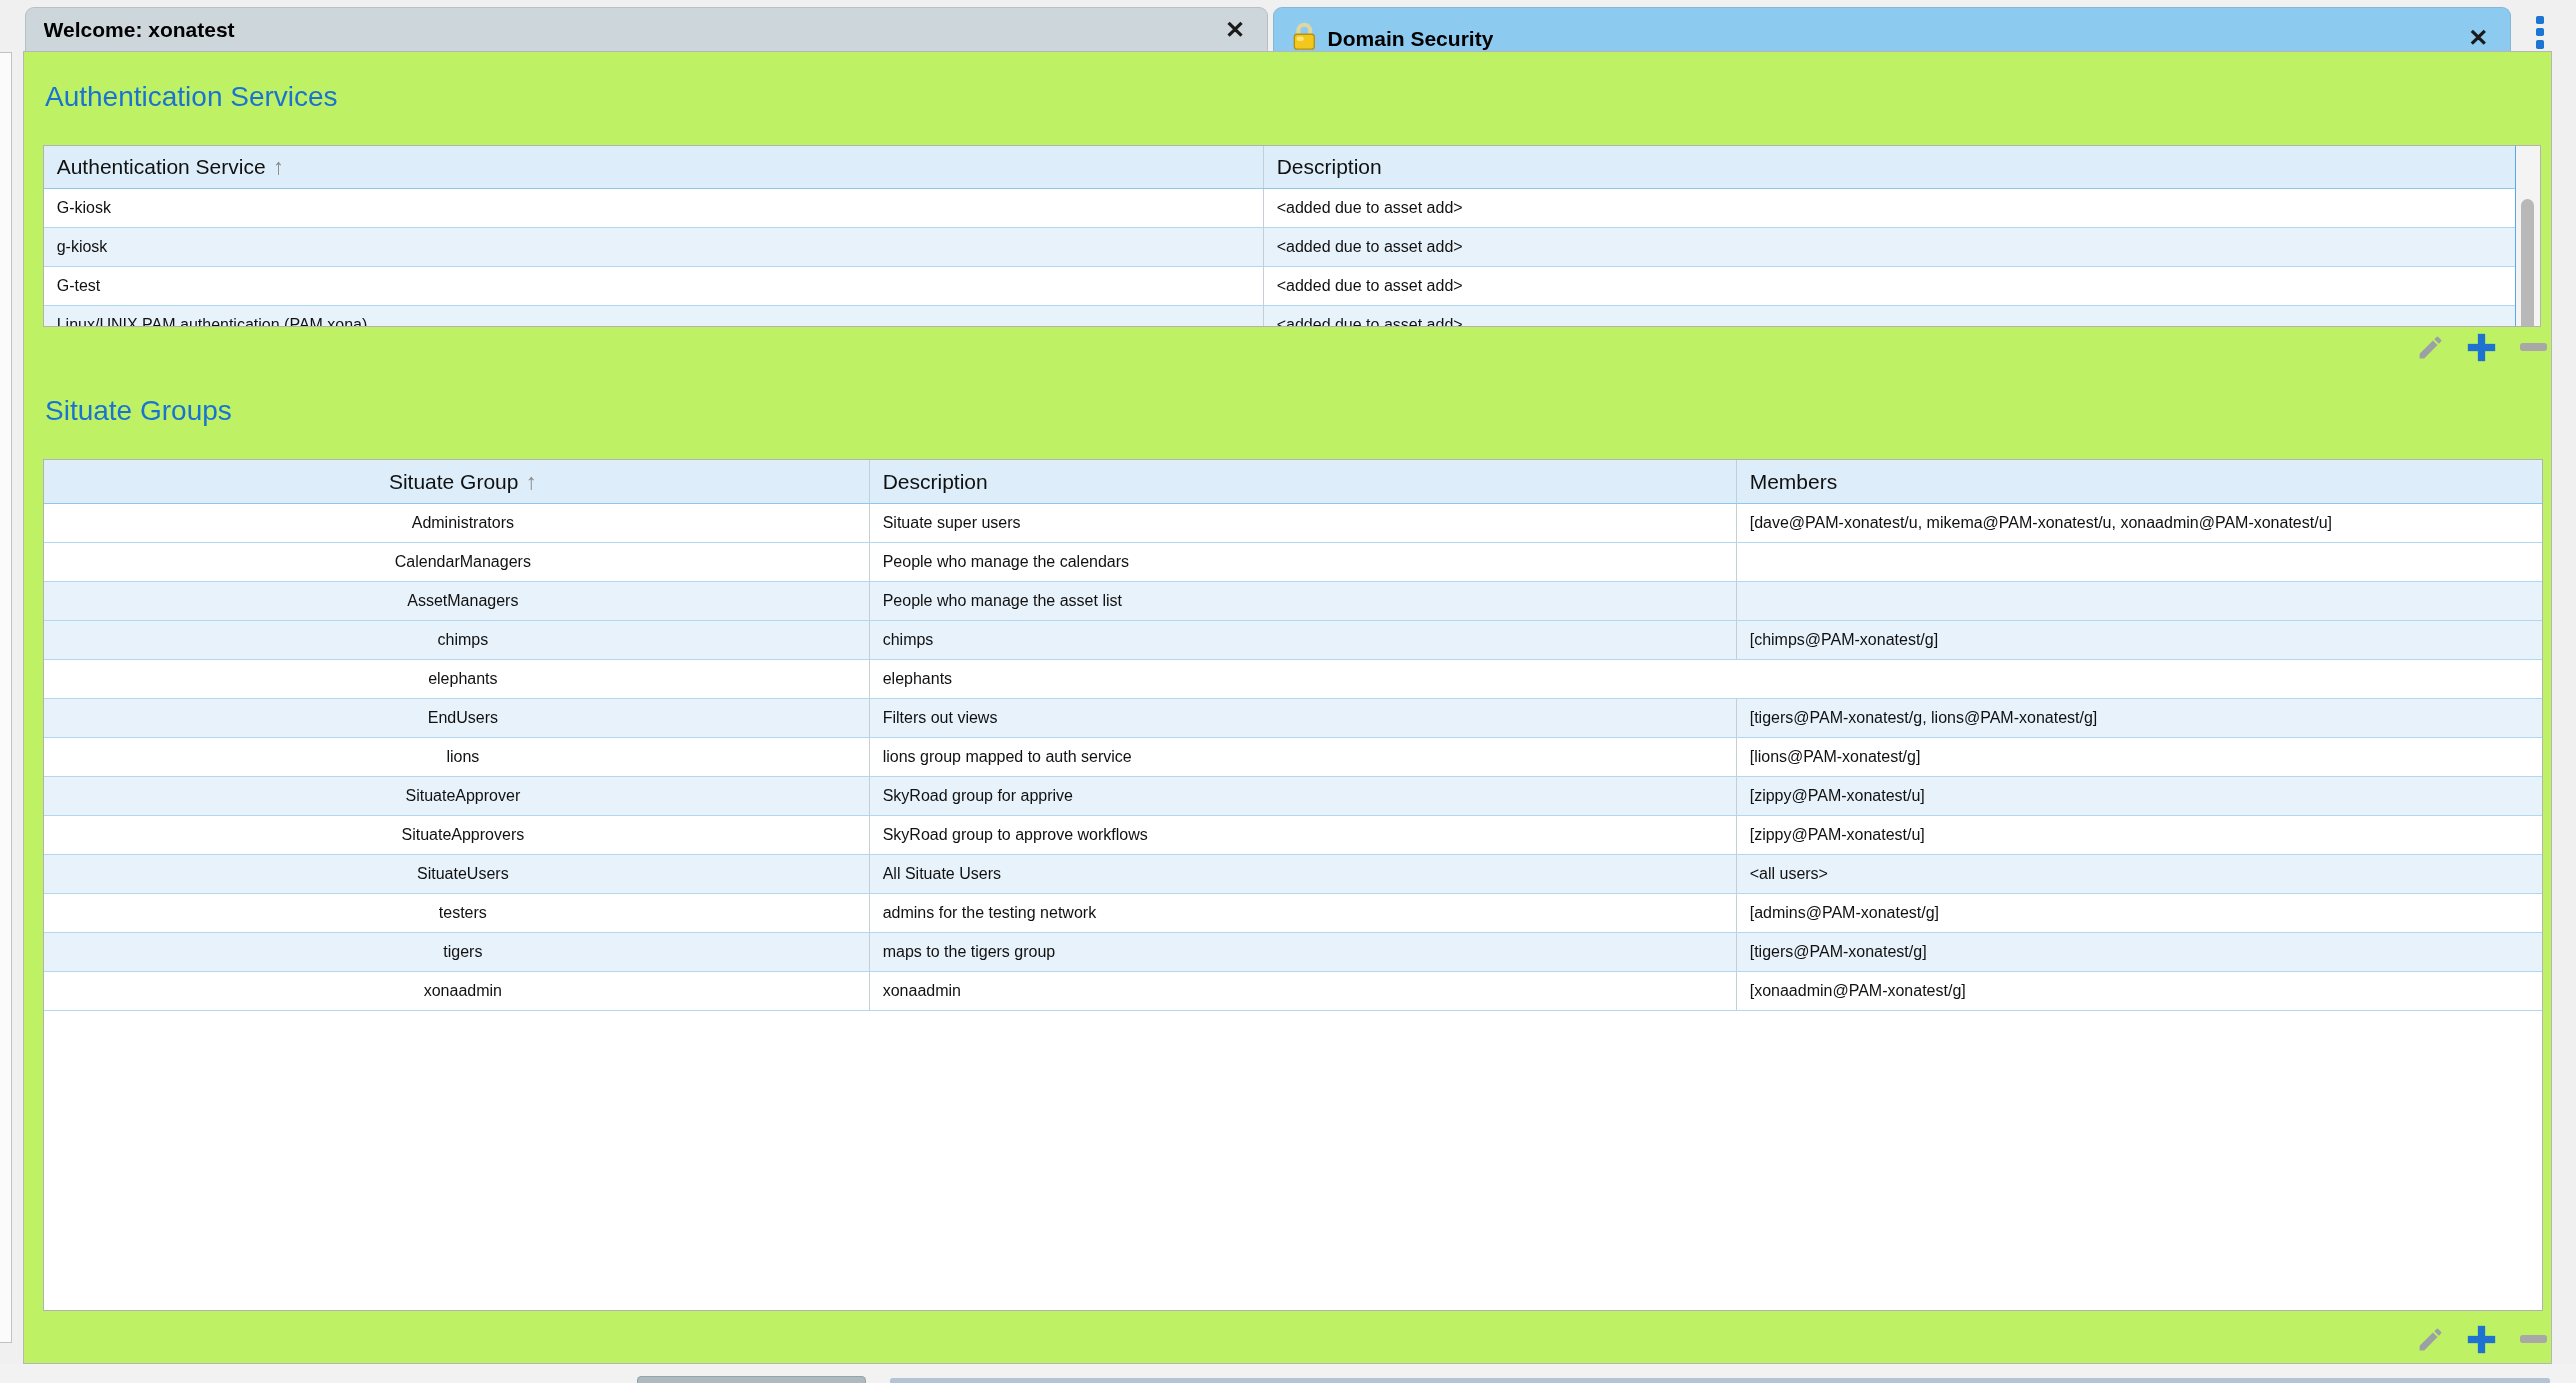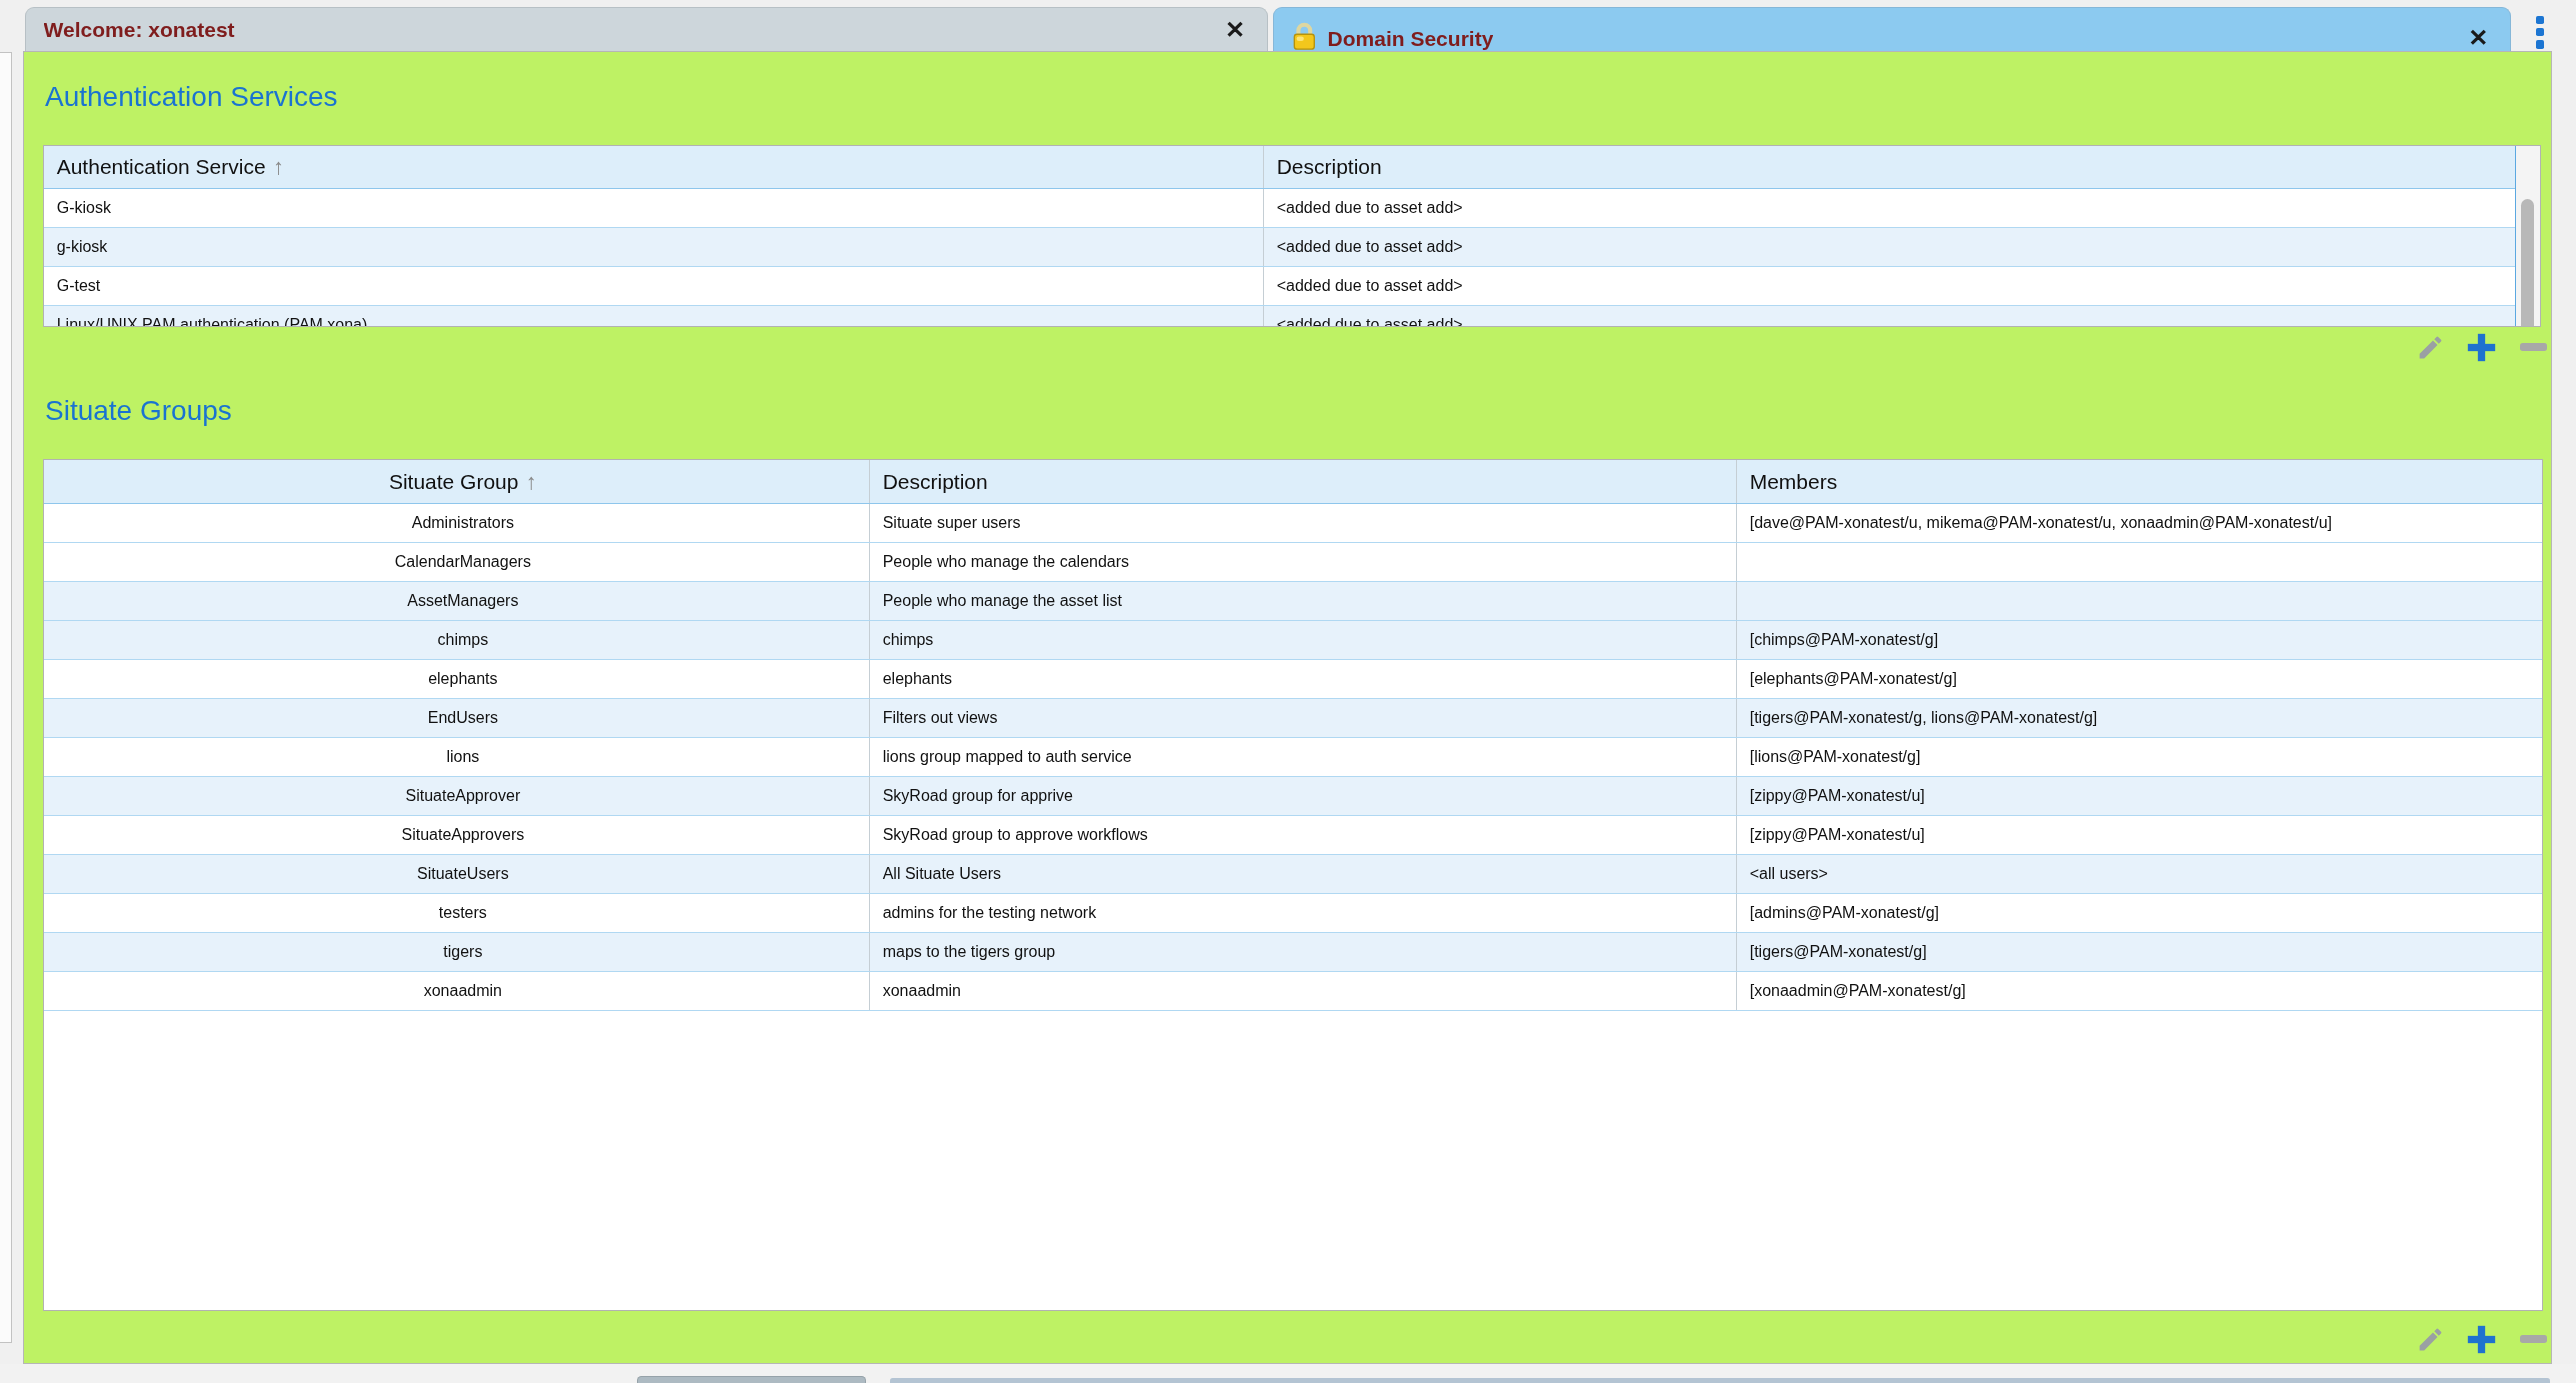--- a/index.html
+++ b/index.html
@@ -6,21 +6,21 @@
   body{font-family:"Liberation Sans",sans-serif;background:#e9e9e9;}
   #screen{position:relative;width:2576px;height:1384px;background:#f0f0f0;overflow:hidden;}
 
   
   .tabbar{position:absolute;left:0;top:0;width:100%;height:51px;}
   .tab{position:absolute;top:7.3px;height:44px;border-radius:9px 9px 0 0;
        display:flex;align-items:center;box-sizing:border-box;padding:0 18px;
        border:0.9px solid #b7c0c5;border-bottom:none;}
   .tab.inactive{left:24.6px;width:1243px;background:#cdd6db;}
   .tab.active{left:1273px;width:1238px;background:#8ccaf0;border-color:#86b7d8;align-items:flex-end;}
-  .tab-label{font-size:21px;font-weight:bold;color:#7f1d1d;white-space:nowrap;overflow:hidden;}
+  .tab-label{font-size:21px;font-weight:bold;color:#000000;white-space:nowrap;overflow:hidden;}
   .tab-close{margin-left:auto;font-size:24px;font-weight:900;color:#1a1a1a;line-height:1;cursor:pointer;padding:1.8px 3.6px;}
   .lock{margin-right:11px;flex:0 0 auto;display:block;}
   .kebab{position:absolute;left:2536px;top:15.5px;width:11px;height:33px;display:flex;flex-direction:column;justify-content:space-between;cursor:pointer;}
   .kebab span{display:block;width:8.2px;height:8.2px;background:#1c75d2;border-radius:1.8px;}
 
   
   .left-rail{position:absolute;left:0;top:52px;width:12px;height:1291px;background:#fbfbfb;
              border:1.8px solid #c2c2c2;border-left:none;box-sizing:border-box;}
 
   
@@ -181,21 +181,20 @@
         <div class="td col-g3"></div>
       </div>
       <div class="trow alt">
         <div class="td col-g1">chimps</div>
         <div class="td col-g2">chimps</div>
         <div class="td col-g3">[chimps@PAM-xonatest/g]</div>
       </div>
       <div class="trow">
         <div class="td col-g1">elephants</div>
         <div class="td col-g2">elephants</div>
-        <div class="td col-g3">[elephants@PAM-xonatest/g]</div>
       </div>
       <div class="trow alt">
         <div class="td col-g1">EndUsers</div>
         <div class="td col-g2">Filters out views</div>
         <div class="td col-g3">[tigers@PAM-xonatest/g, lions@PAM-xonatest/g]</div>
       </div>
       <div class="trow">
         <div class="td col-g1">lions</div>
         <div class="td col-g2">lions group mapped to auth service</div>
         <div class="td col-g3">[lions@PAM-xonatest/g]</div>

